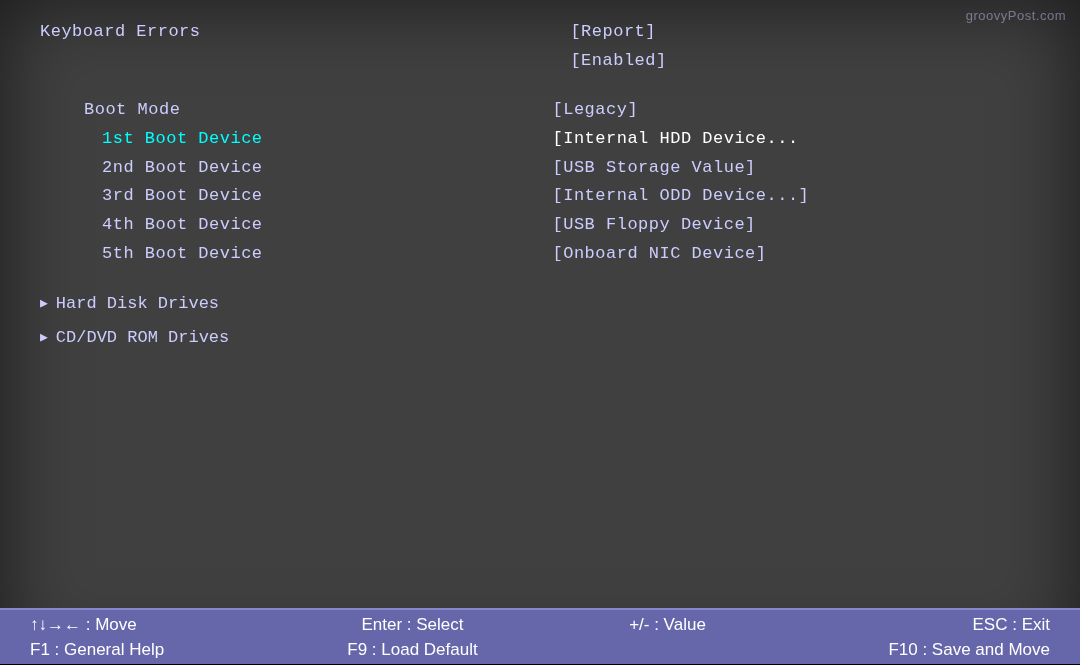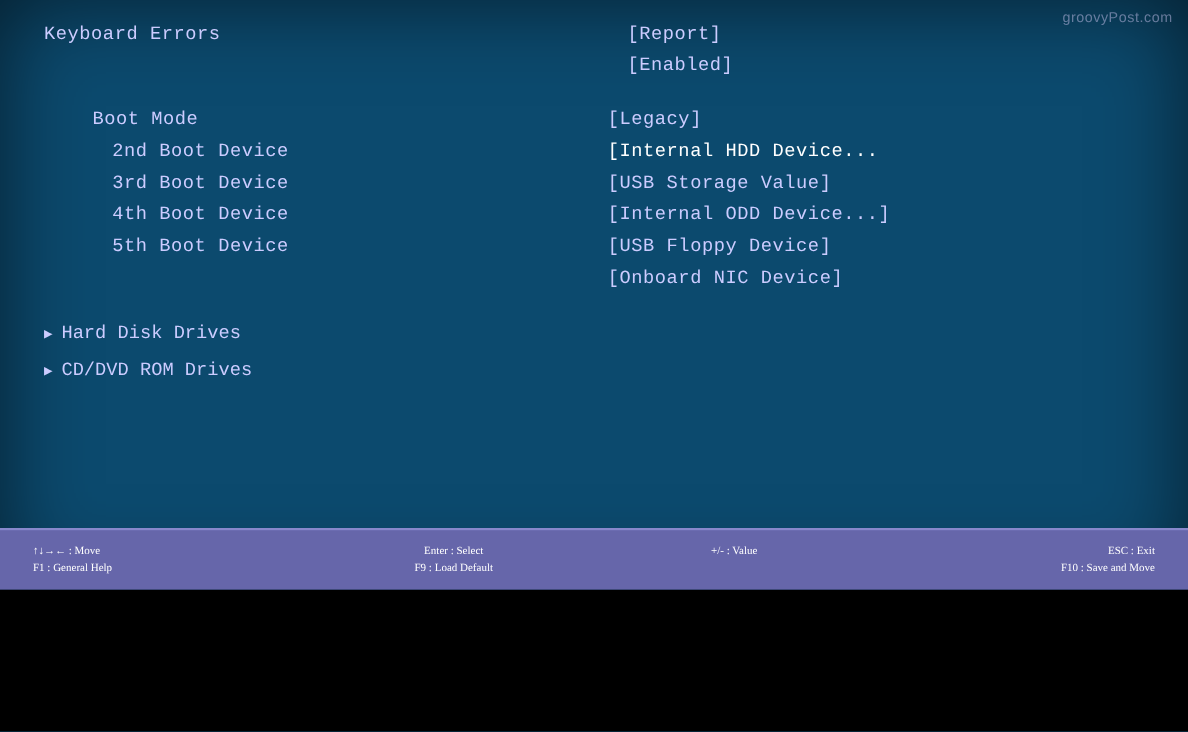--- a/index.html
+++ b/index.html
@@ -11,22 +11,22 @@
     body {
       width: 1080px;
       height: 665px;
       background: #000;
       overflow: hidden;
       font-family: 'Courier New', Courier, monospace;
     }
 
     .screen {
       width: 1080px;
-      height: 536px;
-      background: #0c4a6e;
+      height: 664px;
+      background: #404040;
       position: relative;
       display: flex;
       flex-direction: column;
       
       box-shadow: inset 0 0 80px rgba(0,0,0,0.6);
     }
 
     .watermark {
       position: absolute;
       top: 8px;
@@ -126,22 +126,22 @@
       height: 56px;
       display: flex;
       align-items: center;
       padding: 0 30px;
       gap: 0;
       border-top: 2px solid #8888cc;
     }
 
     .status-item {
       color: #ffffff;
-      font-size: 10px;
-      font-family: Liberation Serif, serif;
+      font-size: 17px;
+      font-family: Liberation Sans, sans-serif;
       white-space: nowrap;
       flex: 1;
       text-align: center;
       line-height: 1.5;
     }
 
     .status-item:first-child {
       text-align: left;
     }
 
@@ -164,20 +164,21 @@
       </div>
       <div class="right-col">
         <div class="value-item">[Report]</div>
         <div class="value-item">[Enabled]</div>
       </div>
     </div>
 
     <div class="boot-section section-gap">
       <div class="boot-left">
         <div class="menu-item">Boot Mode</div>
+        <div class="menu-item indented selected">1st Boot Device</div>
         <div class="menu-item indented">2nd Boot Device</div>
         <div class="menu-item indented">3rd Boot Device</div>
         <div class="menu-item indented">4th Boot Device</div>
         <div class="menu-item indented">5th Boot Device</div>
       </div>
       <div class="boot-right">
         <div class="value-item">[Legacy]</div>
         <div class="value-item highlighted">[Internal HDD Device...</div>
         <div class="value-item">[USB Storage Value]</div>
         <div class="value-item">[Internal ODD Device...]</div>

